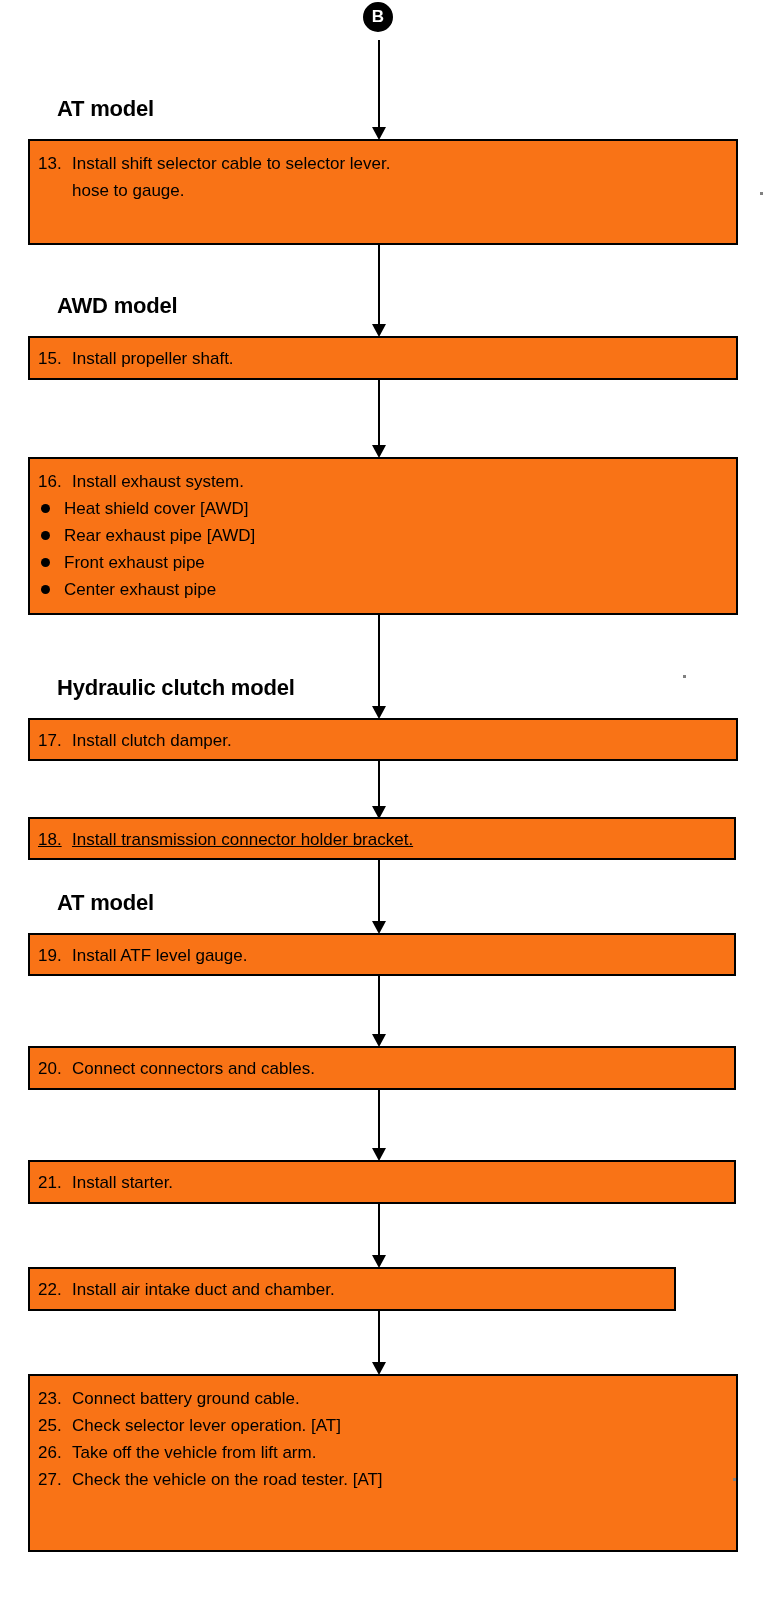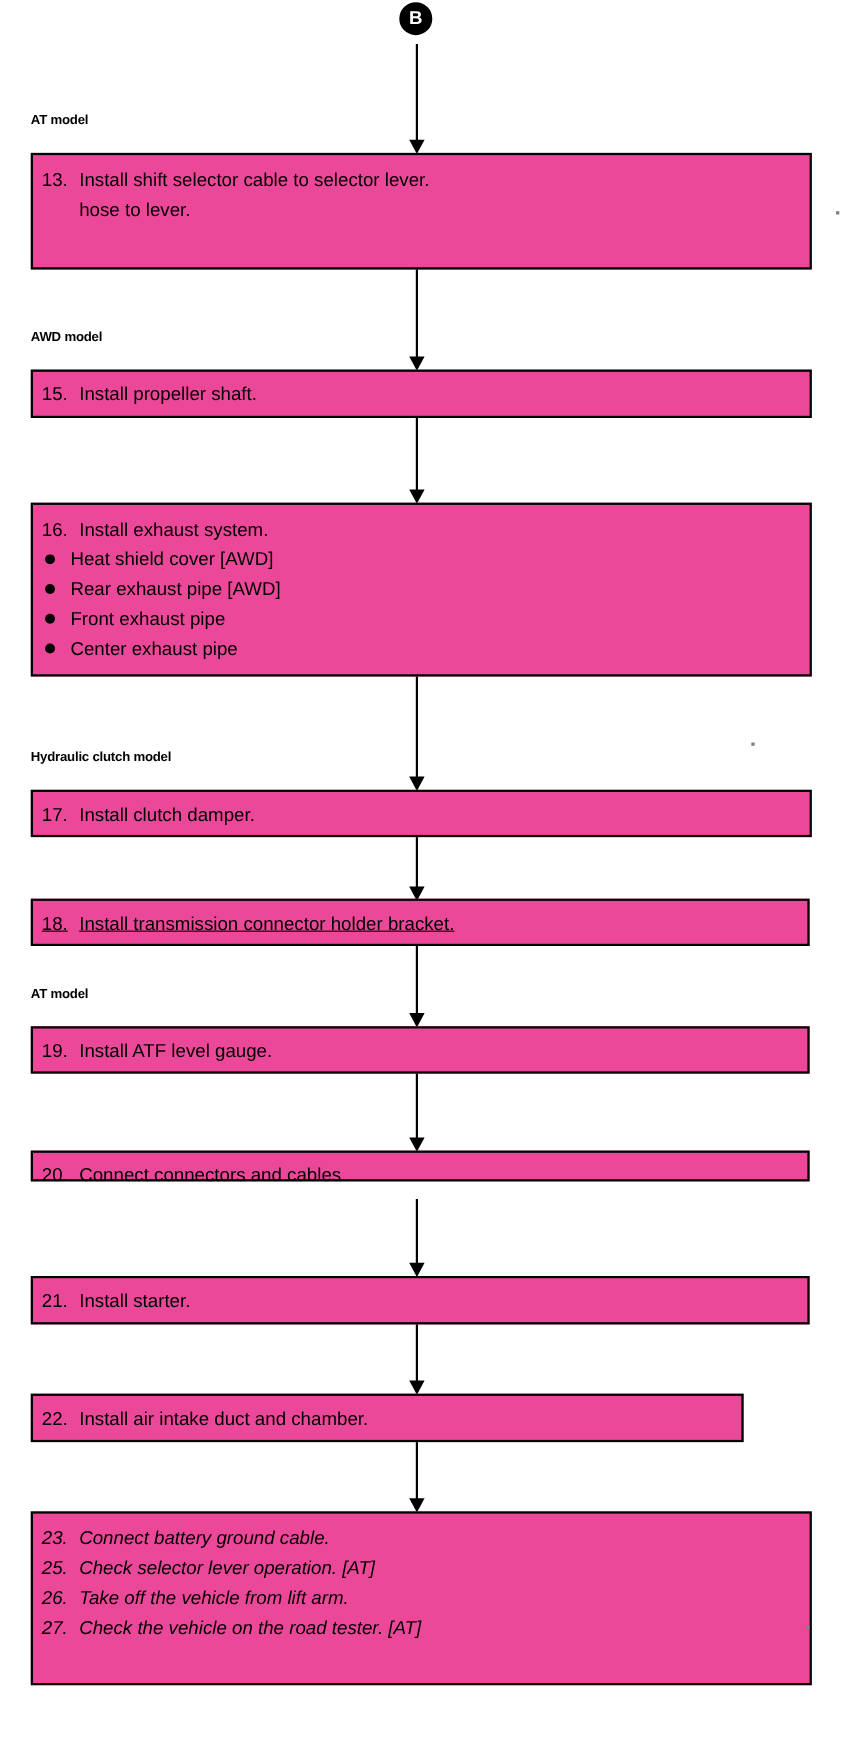--- a/index.html
+++ b/index.html
@@ -60,32 +60,33 @@
     height: 0;
     border-left: 7px solid transparent;
     border-right: 7px solid transparent;
     border-top: 13px solid #000;
   }
 
   
   .section-header {
     position: absolute;
     font-weight: bold;
-    font-size: 12px;
+    font-size: 22px;
     line-height: 20px;
     white-space: nowrap;
     letter-spacing: -0.2px;
+    margin-left: 29px;
   }
 
   
   .step-box {
     position: absolute;
     border: 2px solid #000;
     box-sizing: border-box;
-    background: #ec4899;
+    background: #f97316;
   }
   .step-list {
     margin: 0;
     padding: 0;
     list-style: none;
   }
   .step-line {
     display: flex;
     align-items: flex-start;
     font-size: 17px;
@@ -147,21 +148,21 @@
   </div>
 
   <div class="section-header" style="left:28px; top:99px;">AT model</div>
 
   <div class="step-box" style="left:28px; top:139px; width:710px; height:106px; padding:9px 0 0 8px;">
     <div class="step-list">
       <div class="step-line">
         <span class="step-num">13.</span>
         <span class="step-text">Install shift selector cable to selector lever.</span>
       </div>
-      <div class="cont-line">hose to lever.</div>
+      <div class="cont-line">hose to gauge.</div>
     </div>
   </div>
 
   <div class="arrow" style="left:371px; top:245px; height:92px;">
     <div class="stem" style="height:80px;"></div>
     <div class="head" style="top:79px;"></div>
   </div>
 
   <div class="section-header" style="left:28px; top:296px;">AWD model</div>
 
@@ -256,21 +257,21 @@
         <span class="step-text">Install ATF level gauge.</span>
       </div>
     </div>
   </div>
 
   <div class="arrow" style="left:371px; top:976px; height:71px;">
     <div class="stem" style="height:59px;"></div>
     <div class="head" style="top:58px;"></div>
   </div>
 
-  <div class="step-box" style="left:28px; top:1046px; width:708px; height:28px; padding:7px 0 0 8px;">
+  <div class="step-box" style="left:28px; top:1046px; width:708px; height:44px; padding:7px 0 0 8px;">
     <div class="step-list">
       <div class="step-line">
         <span class="step-num">20.</span>
         <span class="step-text">Connect connectors and cables.</span>
       </div>
     </div>
   </div>
 
   <div class="arrow" style="left:371px; top:1090px; height:71px;">
     <div class="stem" style="height:59px;"></div>
@@ -298,21 +299,21 @@
         <span class="step-text">Install air intake duct and chamber.</span>
       </div>
     </div>
   </div>
 
   <div class="arrow" style="left:371px; top:1311px; height:64px;">
     <div class="stem" style="height:52px;"></div>
     <div class="head" style="top:51px;"></div>
   </div>
 
-  <div class="step-box" style="left:28px; top:1374px; width:710px; height:158px; padding:9px 0 0 8px;font-style:italic;">
+  <div class="step-box" style="left:28px; top:1374px; width:710px; height:178px; padding:9px 0 0 8px;">
     <div class="step-list">
       <div class="step-line">
         <span class="step-num">23.</span>
         <span class="step-text">Connect battery ground cable.</span>
       </div>
       <div class="step-line">
         <span class="step-num">25.</span>
         <span class="step-text">Check selector lever operation. [AT]</span>
       </div>
       <div class="step-line">

